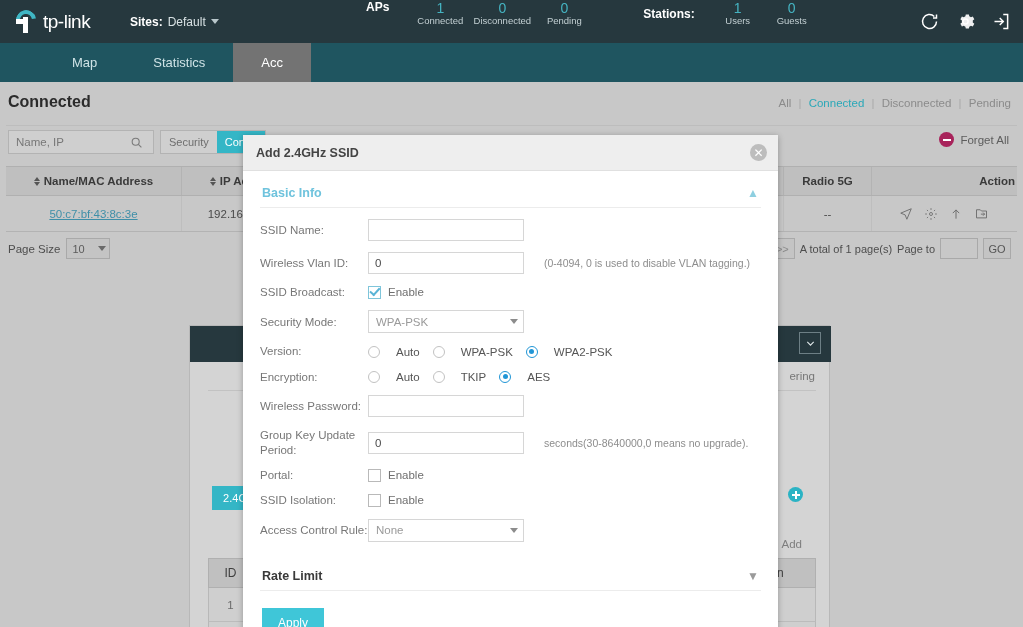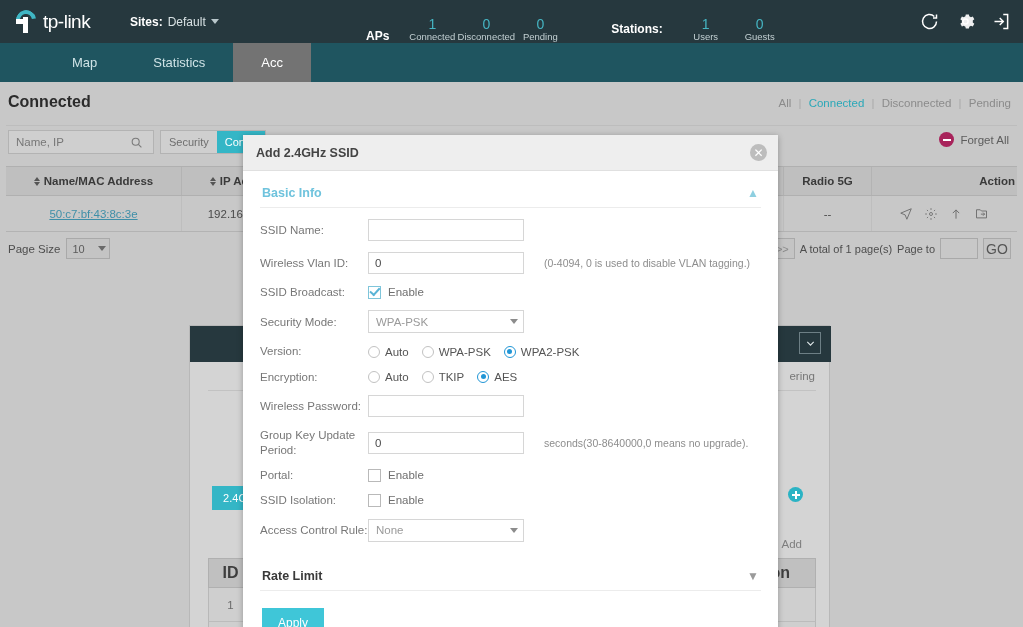--- a/index.html
+++ b/index.html
@@ -44,21 +44,21 @@
     margin-left: 20px; color: #d8e2e4; font-size: 12px;
     display: flex; align-items: center; gap: 5px; cursor: pointer;
   }
   .sites b { color: #ffffff; font-weight: bold; }
   .caret-d {
     width: 0; height: 0; border-left: 4px solid transparent;
     border-right: 4px solid transparent; border-top: 5px solid #b9c7cb;
   }
   .stats-group {
     position: absolute; left: 366px; top: 0; height: 43px;
-    display: flex; align-items: flex-end; gap: 0;
+    display: flex; align-items: flex-start; gap: 8px;
   }
   .stats-label {
     color: #ffffff; font-weight: bold; font-size: 12px; margin-right: 16px;
   }
   .stat-col {
     display: flex; flex-direction: column; align-items: center;
     width: 54px; line-height: 1.15;
   }
   .stat-num { color: #45b4c2; font-size: 14px; }
   .stat-cap { color: #c3d0d3; font-size: 9.5px; }
@@ -211,21 +211,21 @@
     display: flex; align-items: center; justify-content: center;
     color: #8a8a8a; cursor: pointer; font-size: 11px;
   }
   .pg-cur { color: #4b4e93; padding: 0 4px; cursor: pointer; }
   .pg-input {
     width: 38px; height: 21px; background: #c8c8c8; border: 1px solid #a9a9a9;
   }
   .pg-go {
     width: 28px; height: 21px; background: #c4c4c4; border: 1px solid #a9a9a9;
     display: flex; align-items: center; justify-content: center;
-    font-size: 14px; color: #555; cursor: pointer;
+    font-size: 11px; color: #555; cursor: pointer;
   }
 
   
   .bg-panel {
     position: absolute; left: 189px; top: 243px; width: 641px; height: 383px;
     background: #d4d4d4; border: 1px solid #b8b8b8;
   }
   .bg-panel-head {
     position: absolute; left: 0; top: 0; width: 641px; height: 36px;
     background: #26383e;
@@ -274,21 +274,21 @@
     display: flex; align-items: center; gap: 6px; cursor: pointer;
     font-size: 11.5px; color: #7f7f7f;
   }
   .bg-table { position: absolute; left: 18px; top: 232px; width: 608px; }
   .bg-thead {
     display: flex; height: 30px; background: #c0c0c0;
     border: 1px solid #b0b0b0;
   }
   .bg-thead div {
     display: flex; align-items: center; justify-content: center;
-    font-size: 16px; font-weight: bold; color: #3e3e3e;
+    font-size: 12px; font-weight: normal; color: #3e3e3e;
     border-right: 1px solid #b4b4b4;
   }
   .bg-thead div:last-child { border-right: none; }
   .bg-trow {
     display: flex; height: 34px; background: #cfcfcf;
     border-left: 1px solid #b8b8b8; border-right: 1px solid #b8b8b8;
     border-bottom: 1px solid #bcbcbc;
   }
   .bg-trow div {
     display: flex; align-items: center; justify-content: center;
@@ -354,21 +354,21 @@
   }
   .chk.on { border-color: #7fc5da; }
   .chk.on::after {
     content: ""; display: block; width: 4px; height: 8px;
     border: solid #5ab4d6; border-width: 0 2px 2px 0;
     transform: rotate(42deg) translate(-1px,-1px);
   }
   .chk-txt { font-size: 11.5px; color: #6f6f6f; }
   .radios { display: flex; align-items: center; gap: 0; }
   .rad-item {
-    display: flex; align-items: center; gap: 5px; margin-right: 13px; cursor: pointer;
+    display: flex; align-items: center; gap: 16px; margin-right: 13px; cursor: pointer;
   }
   .rad {
     width: 12px; height: 12px; border-radius: 50%; border: 1px solid #c2c2c2;
     background: #ffffff; display: flex; align-items: center;
     justify-content: center; flex: none;
   }
   .rad.on { border-color: #2196d6; }
   .rad.on::after {
     content: ""; width: 5px; height: 5px; border-radius: 50%; background: #2196d6;
   }

